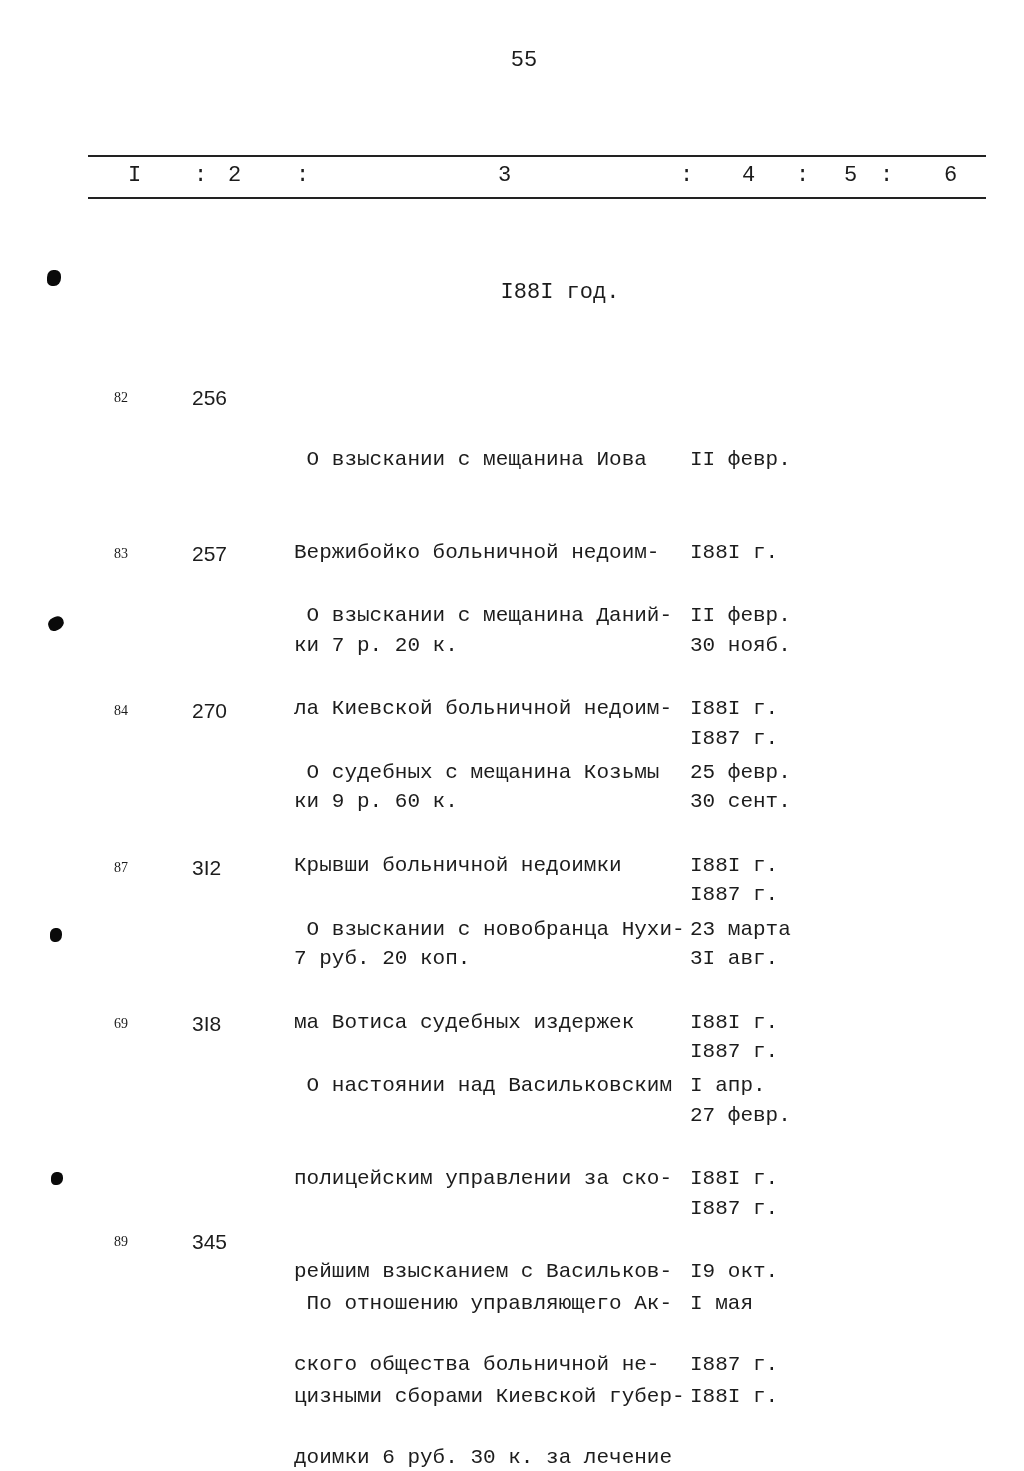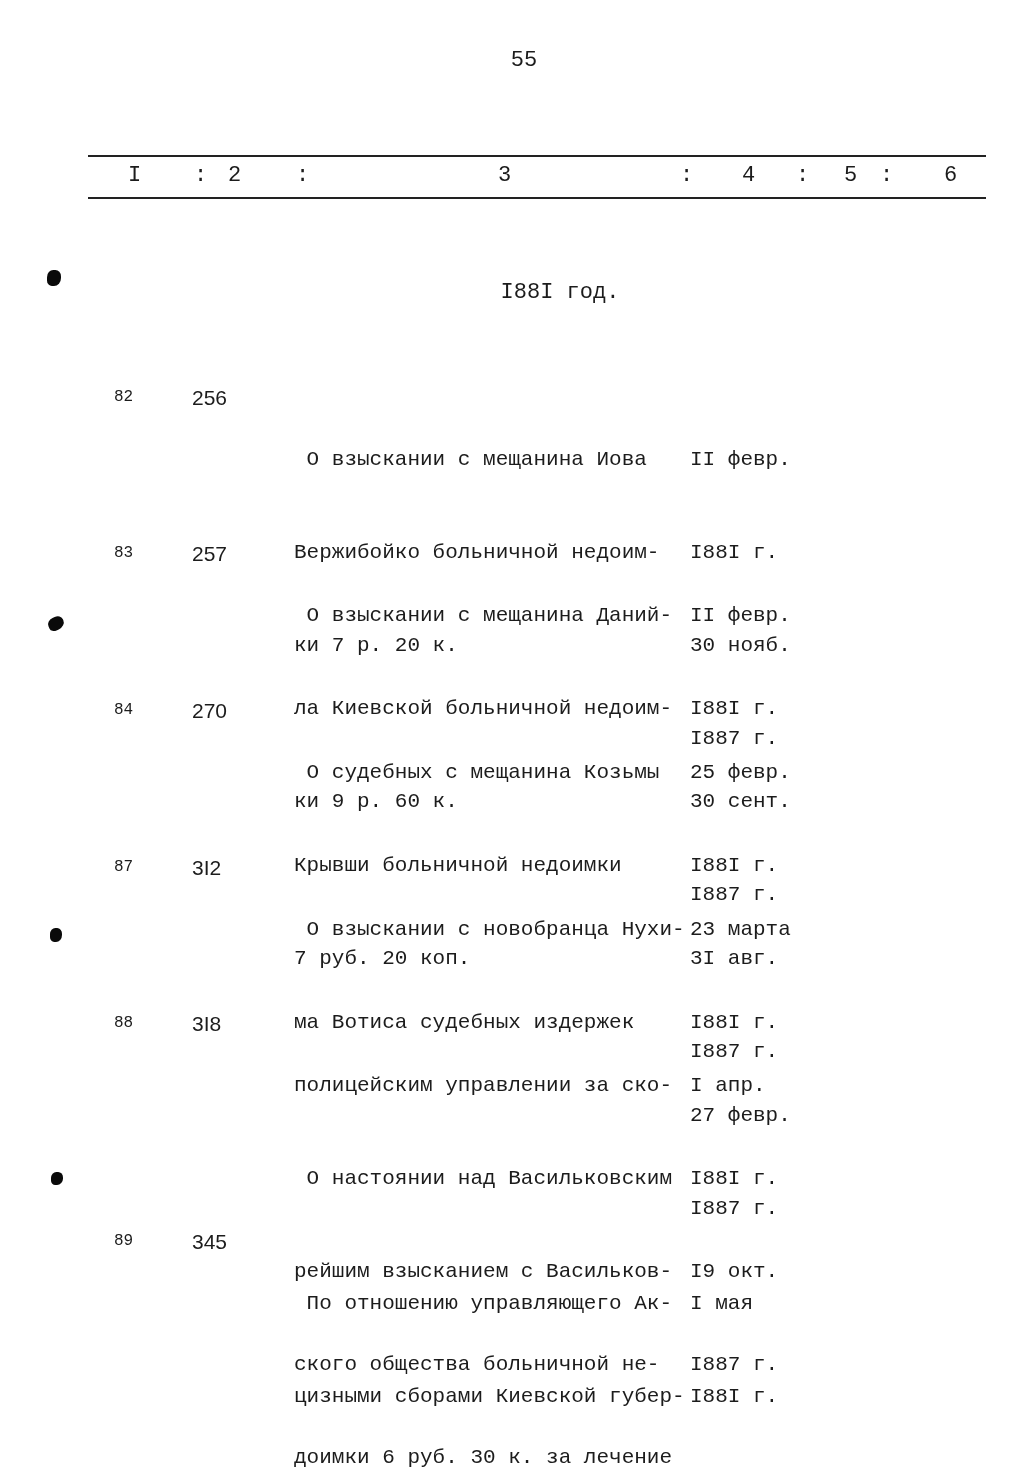--- a/index.html
+++ b/index.html
@@ -59,22 +59,22 @@
       position: absolute;
       left: 0;
       width: 1024px;
       font-size: 21px;
       line-height: 31px;
     }
     .entry .num {
       position: absolute;
       left: 114px;
       top: 0;
-      font-family: Liberation Mono, monospace;
-      font-size: 16px;
+      font-family: Liberation Serif, serif;
+      font-size: 14px;
     }
     .entry .doc {
       position: absolute;
       left: 192px;
       top: 0;
       font-family: "Liberation Sans", sans-serif;
       font-size: 21px;
       text-align: center;
     }
     .entry .desc {
@@ -180,25 +180,25 @@
   </div>
   <div class="dates">
     <span class="line">23 марта</span>
     <span class="line">I88I г.</span>
     <span class="line">27 февр.</span>
     <span class="line">I887 г.</span>
   </div>
 </div>
 
 <div class="entry" style="top:1008px">
-  <span class="num">88</span>
+  <span class="num">69</span>
   <span class="doc">3I8</span>
   <div class="desc">
+    <span class="line"> О настоянии над Васильковским</span>
     <span class="line">полицейским управлении за ско-</span>
-    <span class="line"> О настоянии над Васильковским</span>
     <span class="line">рейшим взысканием с Васильков-</span>
     <span class="line">ского общества больничной не-</span>
     <span class="line">доимки 6 руб. 30 к. за лечение</span>
     
   </div>
   <div class="dates">
     <span class="line">I апр.</span>
     <span class="line">I88I г.</span>
     <span class="line">I9 окт.</span>
     <span class="line">I887 г.</span>

